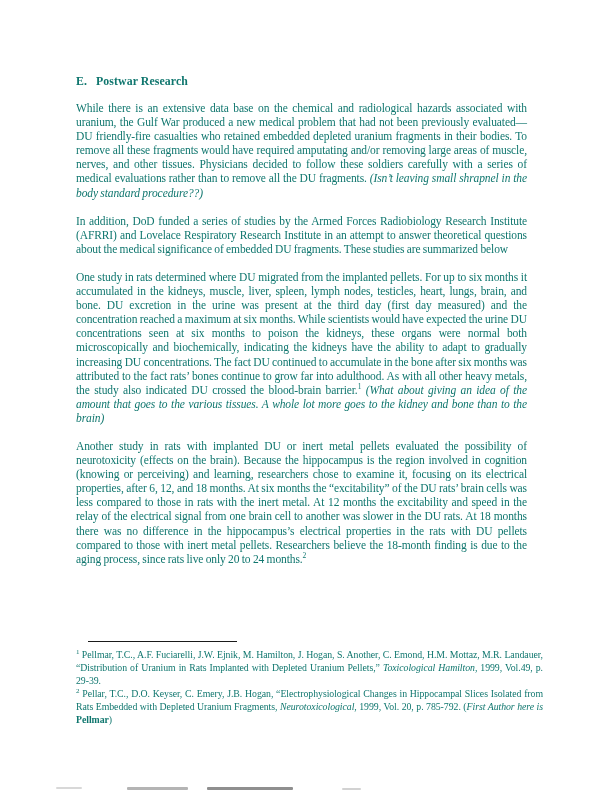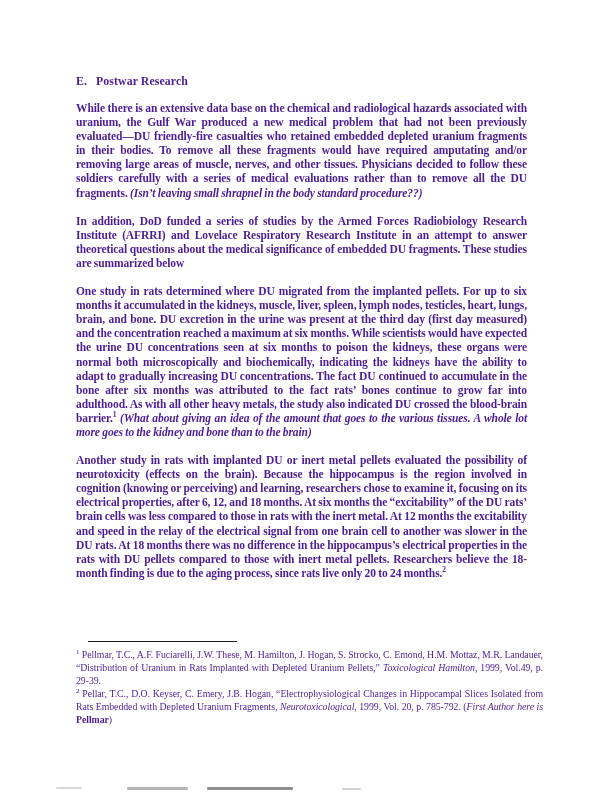--- a/index.html
+++ b/index.html
@@ -3,21 +3,21 @@
 <meta charset="utf-8">
 <style>
   html, body { margin: 0; padding: 0; background: #ffffff; }
   .page {
     position: relative;
     width: 544px;
     height: 792px;
     background: #ffffff;
     overflow: hidden;
     font-family: "Liberation Serif", "DejaVu Serif", serif;
-    color: #4c1d95;
+    color: #0f766e;
   }
   .content {
     position: absolute;
     left: 76px;
     top: 74px;
     width: 467px;
   }
   .heading {
     font-weight: bold;
     font-size: 11.8px;
@@ -25,21 +25,20 @@
     letter-spacing: 0.1px;
   }
   .heading .h-label { margin-right: 9px; }
   .para {
     font-size: 11.5px;
     line-height: 14.1px;
     text-align: justify;
     margin: 0 16px 14px 0;
     letter-spacing: -0.1px;
     word-spacing: -0.4px;
-    font-weight: bold;
   }
   .italic { font-style: italic; }
   .bold { font-weight: bold; margin-top: 36px; }
   sup.fnref {
     font-size: 7.5px;
     vertical-align: super;
     line-height: 0;
   }
   .footnote-area {
     position: absolute;
@@ -90,21 +89,21 @@
     <p class="para"><span>One study in rats determined where DU migrated from the implanted pellets.  For up to six months it accumulated in the kidneys, muscle, liver, spleen, lymph nodes, testicles, heart, lungs, brain, and bone.  DU excretion in the urine was present at the third day (first day measured) and the concentration reached a maximum at six months.  While scientists would have expected the urine DU concentrations seen at six months to poison the kidneys, these organs were normal both microscopically and biochemically, indicating the kidneys have the ability to adapt to gradually increasing DU concentrations.  The fact DU continued to accumulate in the bone after six months was attributed to the fact rats’ bones continue to grow far into adulthood.  As with all other heavy metals, the study also indicated DU crossed the blood-brain barrier.</span><sup class="fnref">1</sup><span class="italic"> (What about giving an idea of the amount that goes to the various tissues.  A whole lot more goes to the kidney and bone than to the brain)</span></p>
 
     <p class="para"><span>Another study in rats with implanted DU or inert metal pellets evaluated the possibility of neurotoxicity (effects on the brain).  Because the hippocampus is the region involved in cognition (knowing or perceiving) and learning, researchers chose to examine it, focusing on its electrical properties, after 6, 12, and 18 months.  At six months the “excitability” of the DU rats’ brain cells was less compared to those in rats with the inert metal.  At 12 months the excitability and speed in the relay of the electrical signal from one brain cell to another was slower in the DU rats.  At 18 months there was no difference in the hippocampus’s electrical properties in the rats with DU pellets compared to those with inert metal pellets.  Researchers believe the 18-month finding is due to the aging process, since rats live only 20 to 24 months.</span><sup class="fnref">2</sup></p>
 
   </div>
 
   <div class="footnote-area">
 
     <div class="footnote-rule"></div>
 
-    <p class="footnote"><sup class="fnmark">1</sup><span> Pellmar, T.C., A.F. Fuciarelli, J.W. These, M. Hamilton, J. Hogan, S. Strocko, C. Emond, H.M. Mottaz, M.R. Landauer, “Distribution of Uranium in Rats Implanted with Depleted Uranium Pellets,” </span><span class="italic">Toxicological Hamilton</span><span>, 1999, Vol.49, p. 29-39.</span></p>
+    <p class="footnote"><sup class="fnmark">1</sup><span> Pellmar, T.C., A.F. Fuciarelli, J.W. Ejnik, M. Hamilton, J. Hogan, S. Another, C. Emond, H.M. Mottaz, M.R. Landauer, “Distribution of Uranium in Rats Implanted with Depleted Uranium Pellets,” </span><span class="italic">Toxicological Hamilton</span><span>, 1999, Vol.49, p. 29-39.</span></p>
 
     <p class="footnote"><sup class="fnmark">2</sup><span> Pellar, T.C., D.O. Keyser, C. Emery, J.B. Hogan, “Electrophysiological Changes in Hippocampal Slices Isolated from Rats Embedded with Depleted Uranium Fragments, </span><span class="italic">Neurotoxicological</span><span>, 1999, Vol. 20, p. 785-792.  (</span><span class="italic">First Author here is </span><span class="bold">Pellmar</span><span>)</span></p>
 
   </div>
 
   <div class="scan-streak streak-a"></div>
   <div class="scan-streak streak-b"></div>
   <div class="scan-streak streak-c"></div>
   <div class="scan-streak streak-d"></div>
 

